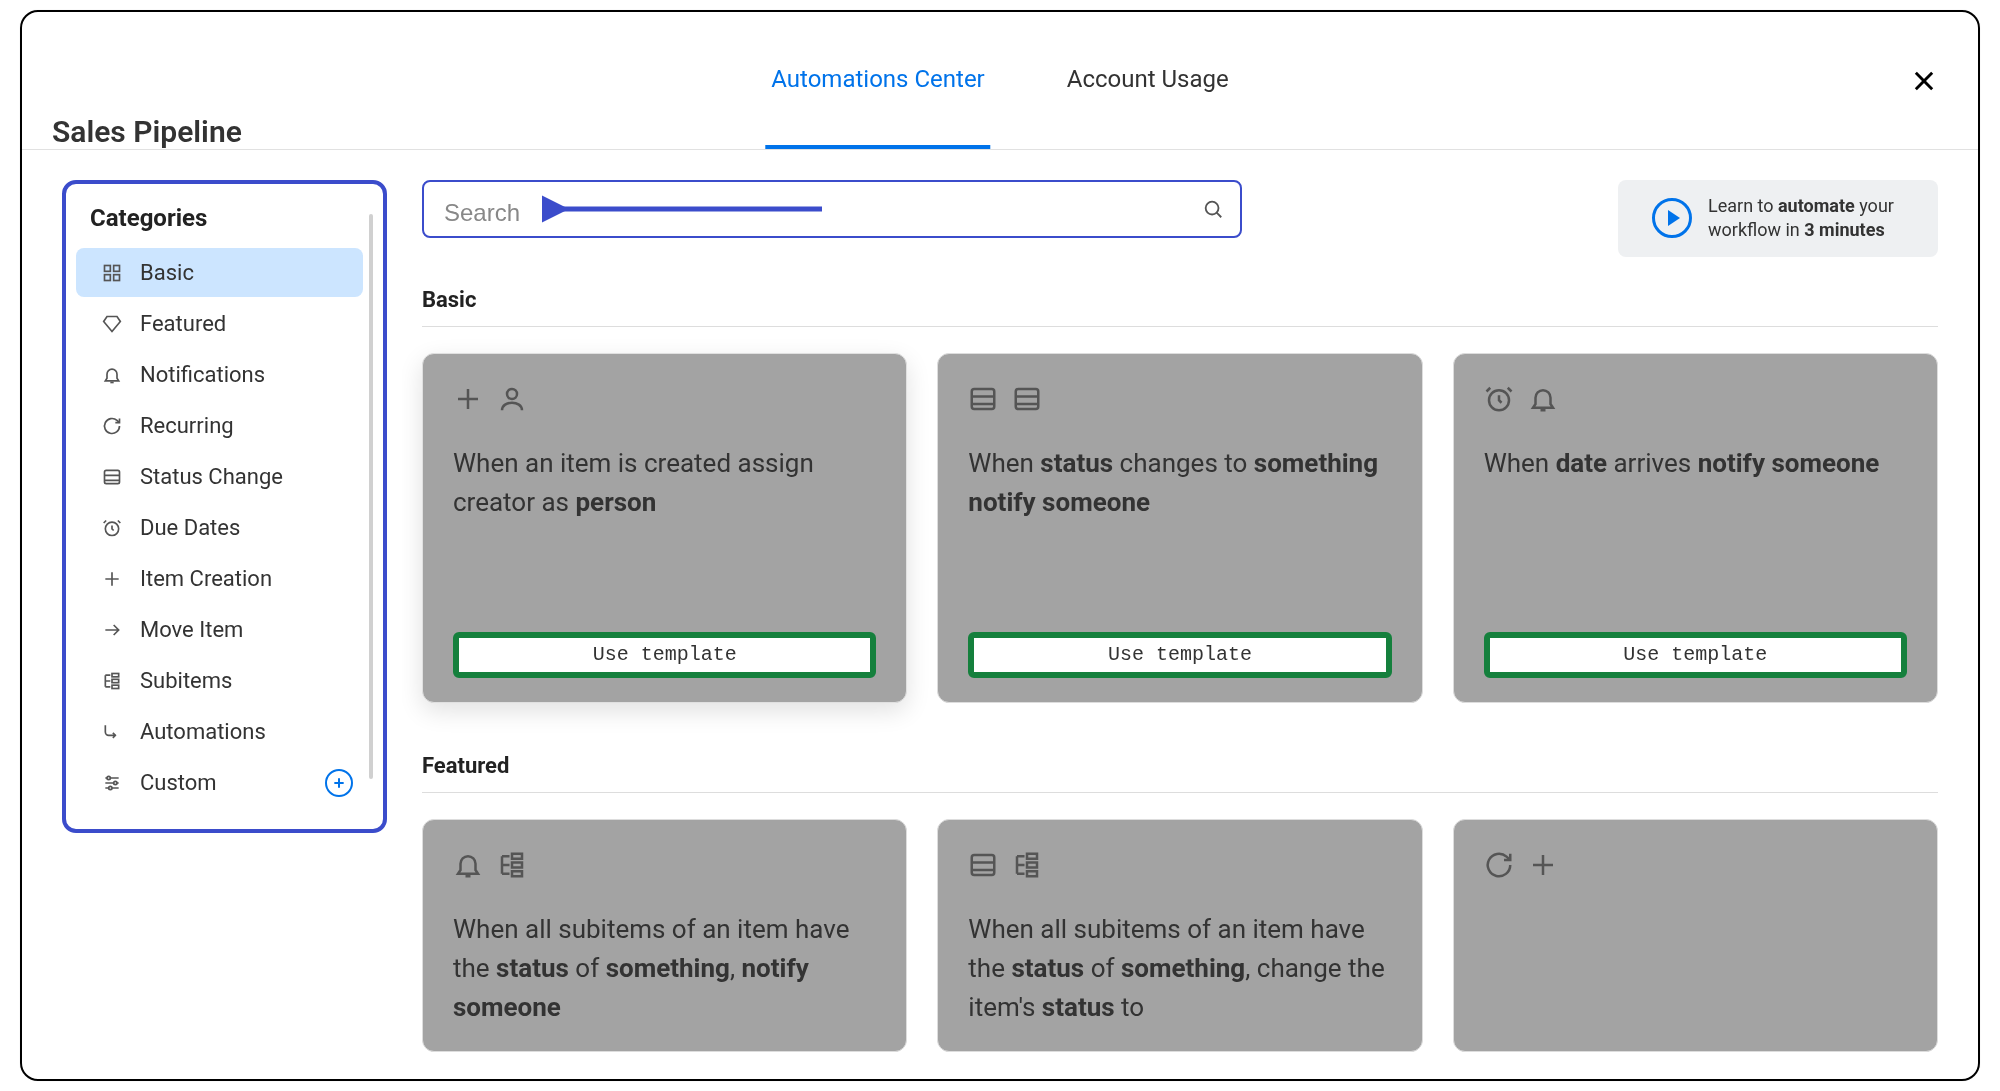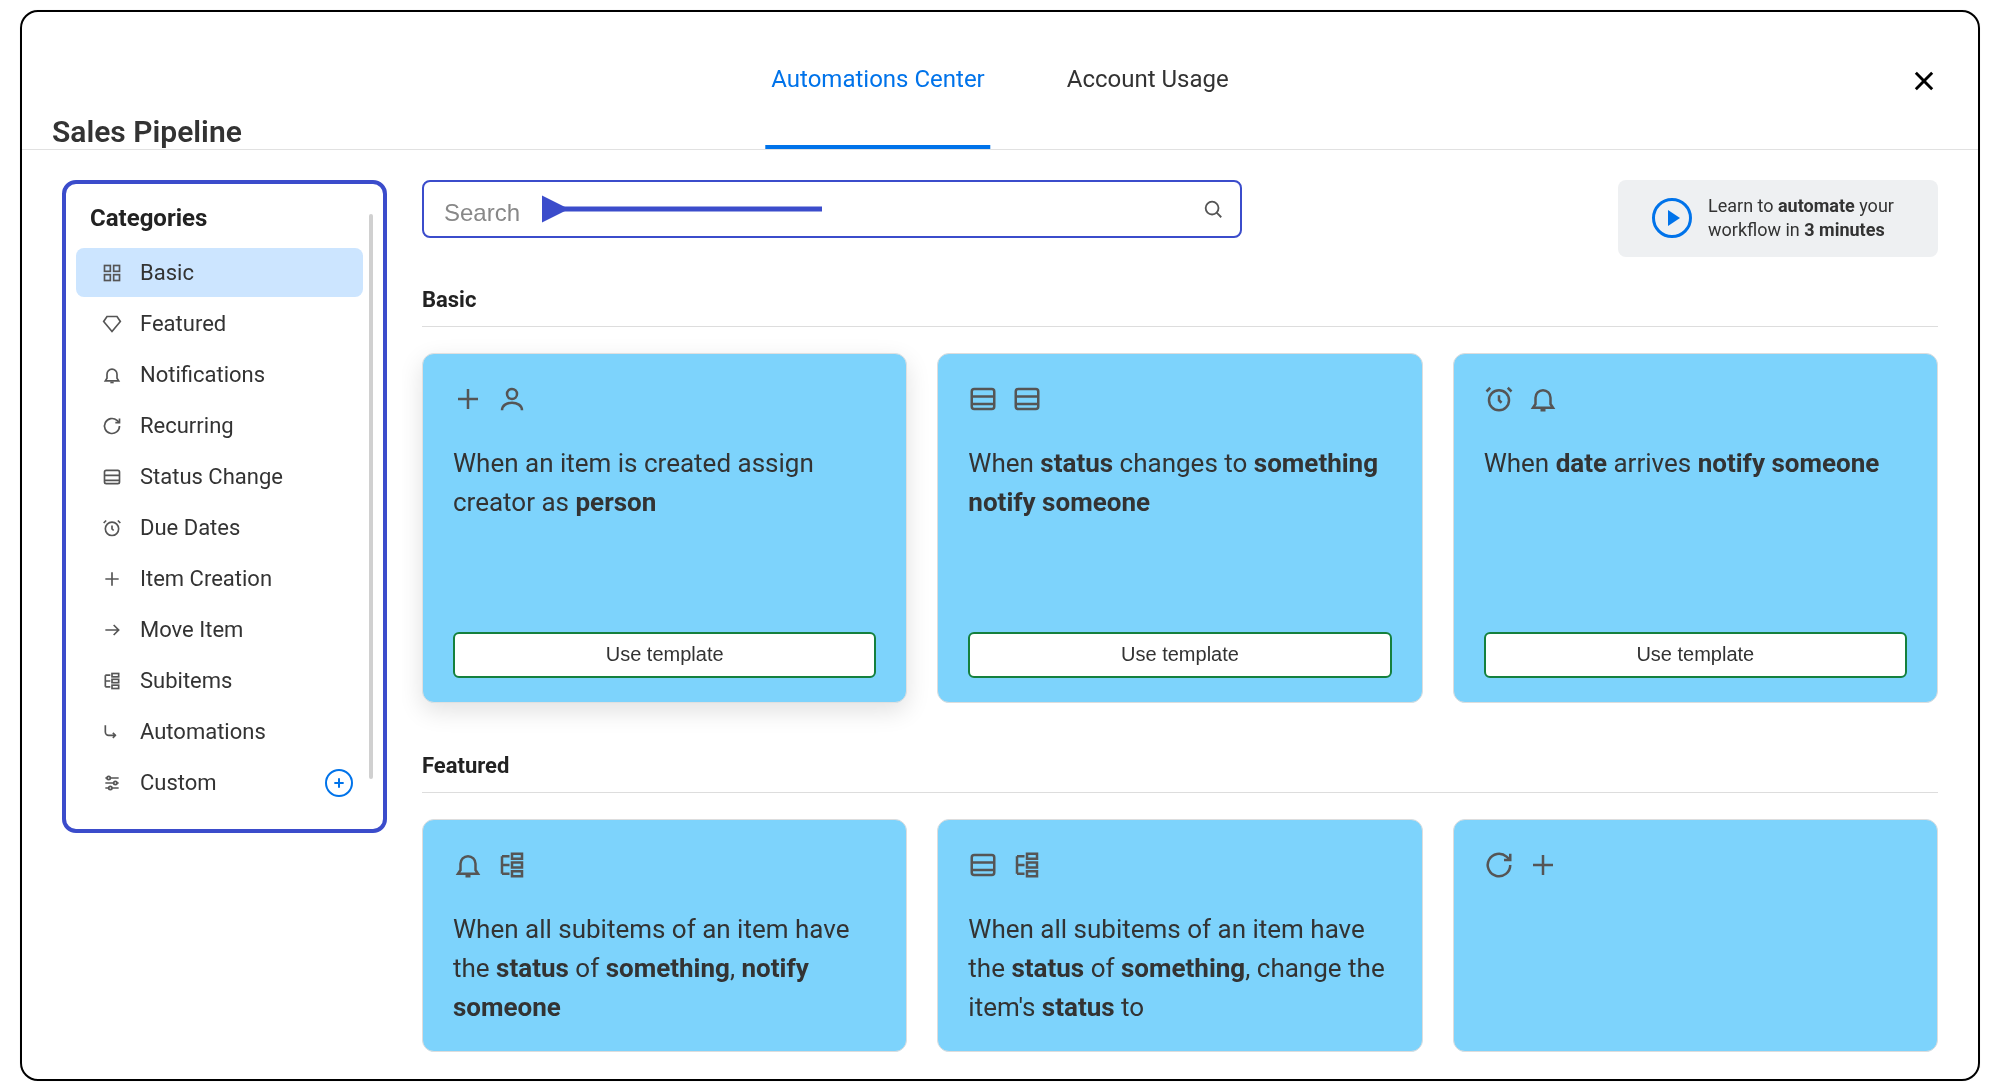--- a/index.html
+++ b/index.html
@@ -219,48 +219,49 @@
     margin-bottom: 50px;
   }
   .card {
     flex: 1;
     border: 1px solid #ddd;
     border-radius: 12px;
     padding: 30px 30px 24px 30px;
     display: flex;
     flex-direction: column;
     min-height: 350px;
-    background: #7dd3fc;
+    background: #a3a3a3;
   }
   .card.elevated {
     box-shadow: 0 8px 24px rgba(0,0,0,0.12);
     border-color: #e0e0e0;
   }
   .card-icons {
     display: flex;
     gap: 14px;
     color: #555;
     margin-bottom: 30px;
   }
   .card-text {
     font-size: 26px;
     line-height: 1.5;
     color: #333;
     flex: 1;
   }
   .card-text b { font-weight: 700; }
   .use-btn {
     height: 46px;
-    border: 2px solid #15803d;
+    border: 6px solid #15803d;
     border-radius: 6px;
     background: #fff;
     font-size: 20px;
     color: #333;
     cursor: pointer;
     width: 100%;
+    font-family: Liberation Mono, monospace;
   }
   .card.short { min-height: auto; }
   svg { display: block; }
 </style>
 </head>
 <body>
 
 <div class="window">
   <div class="header">
     <div class="title">Sales Pipeline</div>

